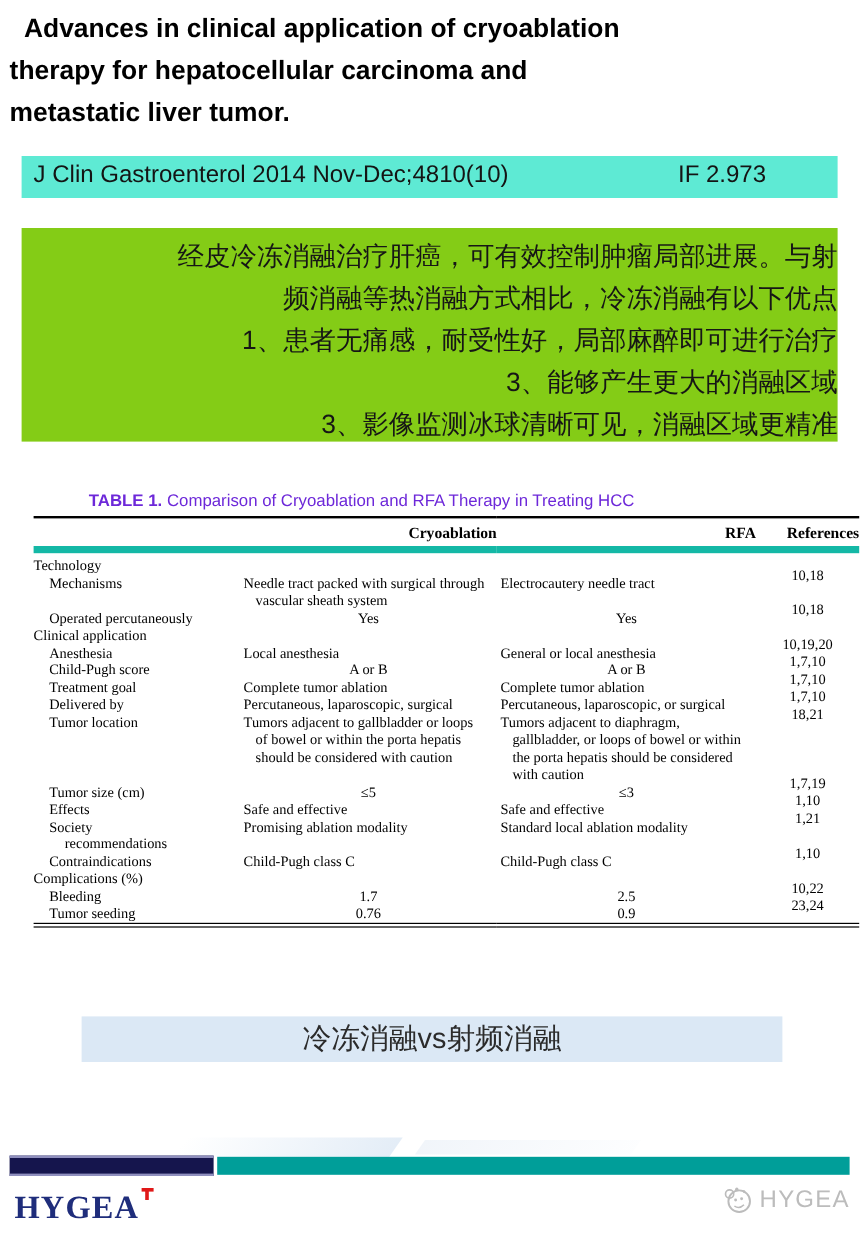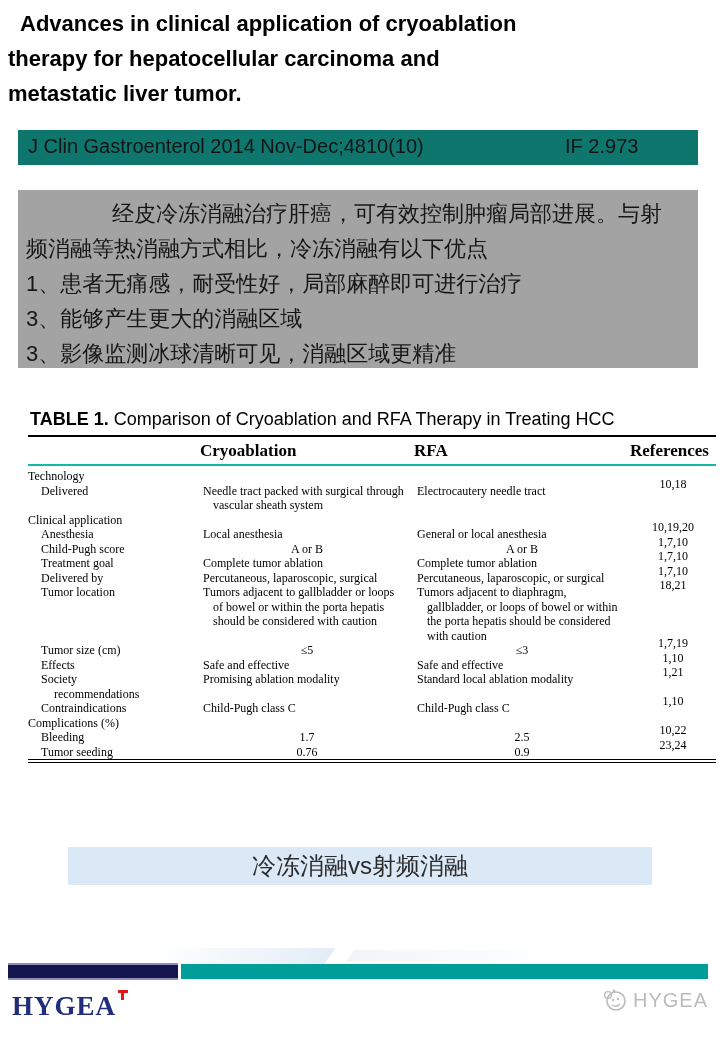--- a/index.html
+++ b/index.html
@@ -8,40 +8,40 @@
     overflow:hidden; font-family:"Liberation Sans", sans-serif;
   }
 
   
   .title { position:absolute; left:8px; top:6px; width:704px;
            font-size:22px; font-weight:700; color:#000; line-height:35px; }
   .title .line1 { padding-left:12px; }
 
   
   .cite-bar { position:absolute; left:18px; top:130px; width:680px; height:35px;
-              background:#0f766e; font-size:20px; color:#141414; }
+              background:#5eead4; font-size:20px; color:#141414; }
   .cite-journal { position:absolute; left:10px; top:5px; white-space:nowrap; }
   .cite-if { position:absolute; left:547px; top:5px; white-space:nowrap; }
 
   
   .summary { position:absolute; left:18px; top:190px; width:680px; height:178px;
-             background:#a3a3a3; font-size:22px; line-height:35px; color:#161616;
-             padding-top:6px; box-sizing:border-box; overflow:hidden; }
+             background:#84cc16; font-size:22px; line-height:35px; color:#161616;
+             padding-top:6px; box-sizing:border-box; overflow:hidden;text-align:right; }
   .s-line { padding-left:8px; white-space:nowrap; }
   .s-line.first { text-indent:86px; }
 
   
   .tablewrap { position:absolute; left:28px; top:406px; width:688px; color:#000; }
-  .t-title { font-size:18px; padding:3px 0 5px 2px; color:#000000; }
+  .t-title { font-size:14px; padding:3px 0 5px 2px; color:#6d28d9;margin-left:44px; }
   .t-title .tl { font-weight:700; }
   table.cmp { width:688px; table-layout:fixed; border-collapse:collapse;
               border-top:2px solid #000; border-bottom:4px double #000; }
-  table.cmp thead th { font-family:"Liberation Serif", serif; font-size:17px;
-              font-weight:700; text-align:left; padding:4px 0 3px;
-              border-bottom:2px solid #14b8a6; }
+  table.cmp thead th { font-family:"Liberation Serif", serif; font-size:13px;
+              font-weight:700; text-align:right; padding:4px 0 3px;
+              border-bottom:6px solid #14b8a6; }
   table.cmp td { font-family:"Liberation Serif", serif; font-size:12px;
               line-height:14.5px; vertical-align:top; padding:0; color:#000; }
   td.c-label { padding-left:2px; }
   td.c-label.ind1 { padding-left:13px; }
   td.c-label .label2 { padding-left:13px; }
   td.c-data.left { text-indent:-10px; padding-left:13px; padding-right:10px; }
   td.c-data.center { text-align:center; }
   td.c-ref { text-align:center; }
   td.c-ref .ref-val { position:relative; top:-7px; display:inline-block; }
   tbody tr:first-child td { padding-top:3px; }
@@ -120,23 +120,29 @@
         </tr>
       </thead>
       <tbody>
           <tr>
             <td class="c-label">Technology</td>
             <td class="c-data left"></td>
             <td class="c-data left"></td>
             <td class="c-ref"></td>
           </tr>
           <tr>
-            <td class="c-label ind1">Delivered</td>
+            <td class="c-label ind1">Mechanisms</td>
             <td class="c-data left">Needle tract packed with surgical through vascular sheath system</td>
             <td class="c-data left">Electrocautery needle tract</td>
+            <td class="c-ref"><span class="ref-val">10,18</span></td>
+          </tr>
+          <tr>
+            <td class="c-label ind1">Operated percutaneously</td>
+            <td class="c-data center">Yes</td>
+            <td class="c-data center">Yes</td>
             <td class="c-ref"><span class="ref-val">10,18</span></td>
           </tr>
           <tr>
             <td class="c-label">Clinical application</td>
             <td class="c-data left"></td>
             <td class="c-data left"></td>
             <td class="c-ref"></td>
           </tr>
           <tr>
             <td class="c-label ind1">Anesthesia</td>

